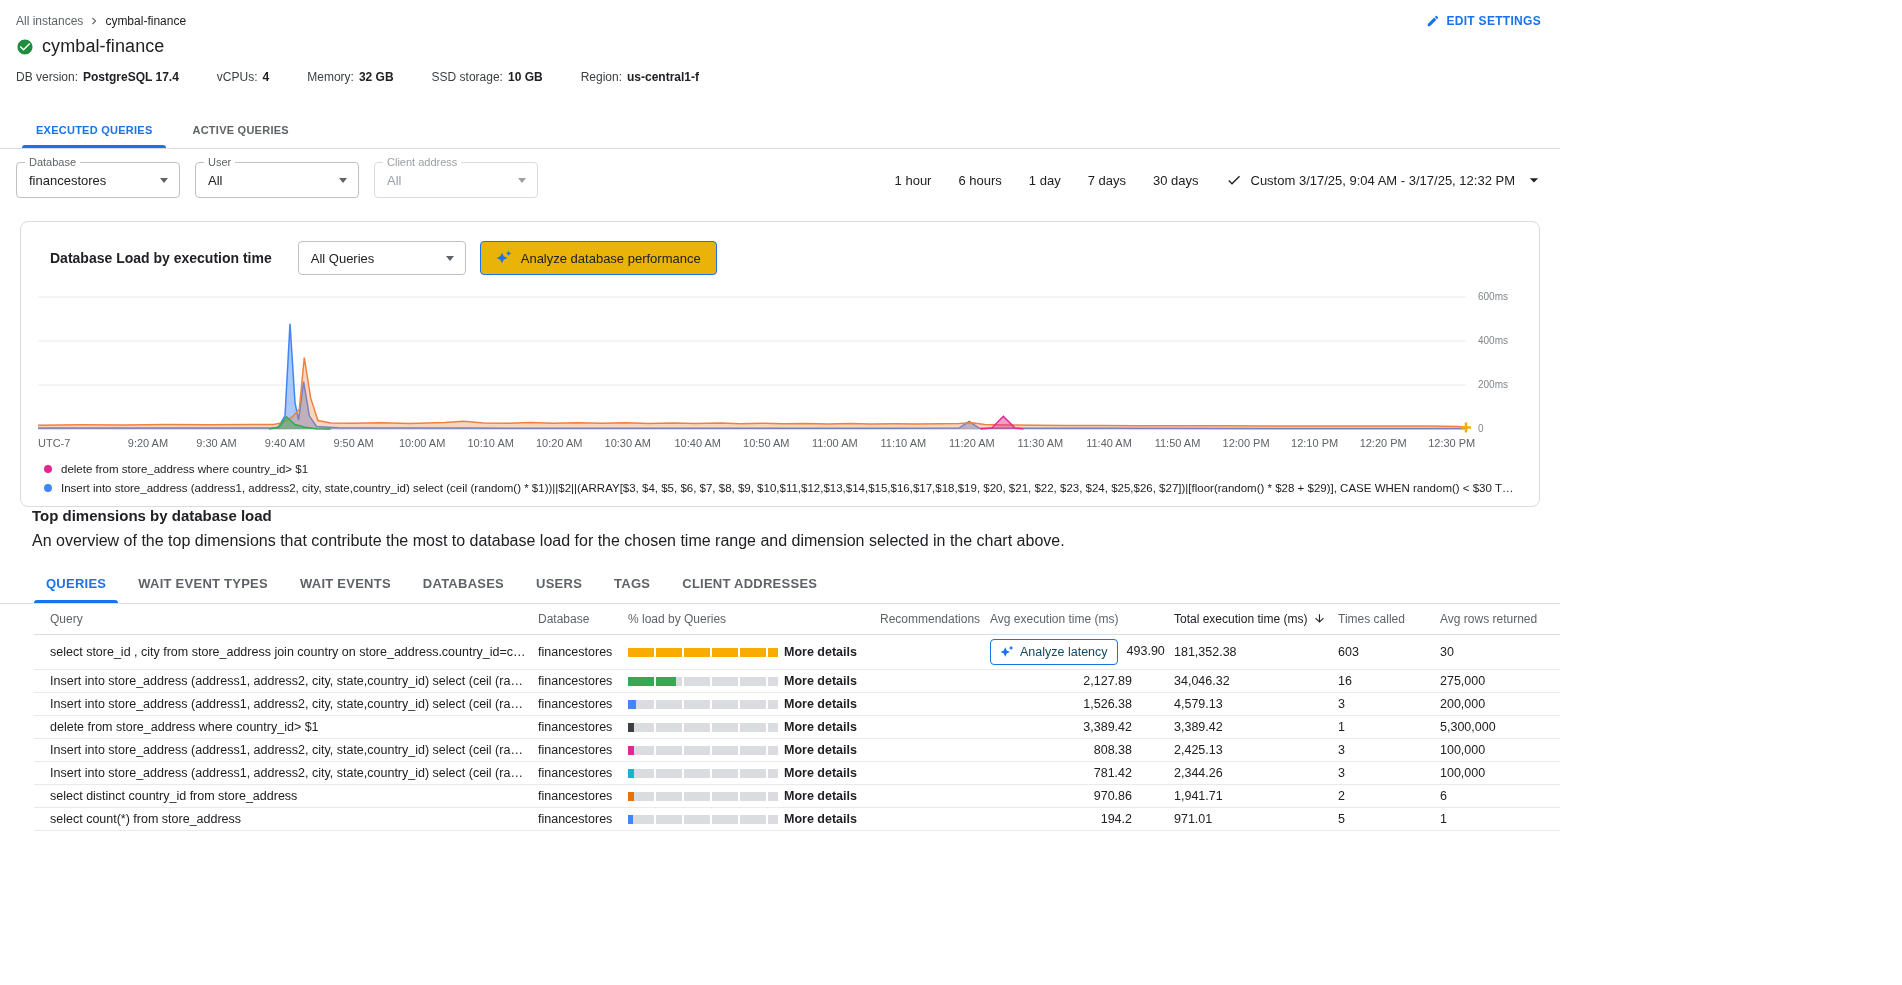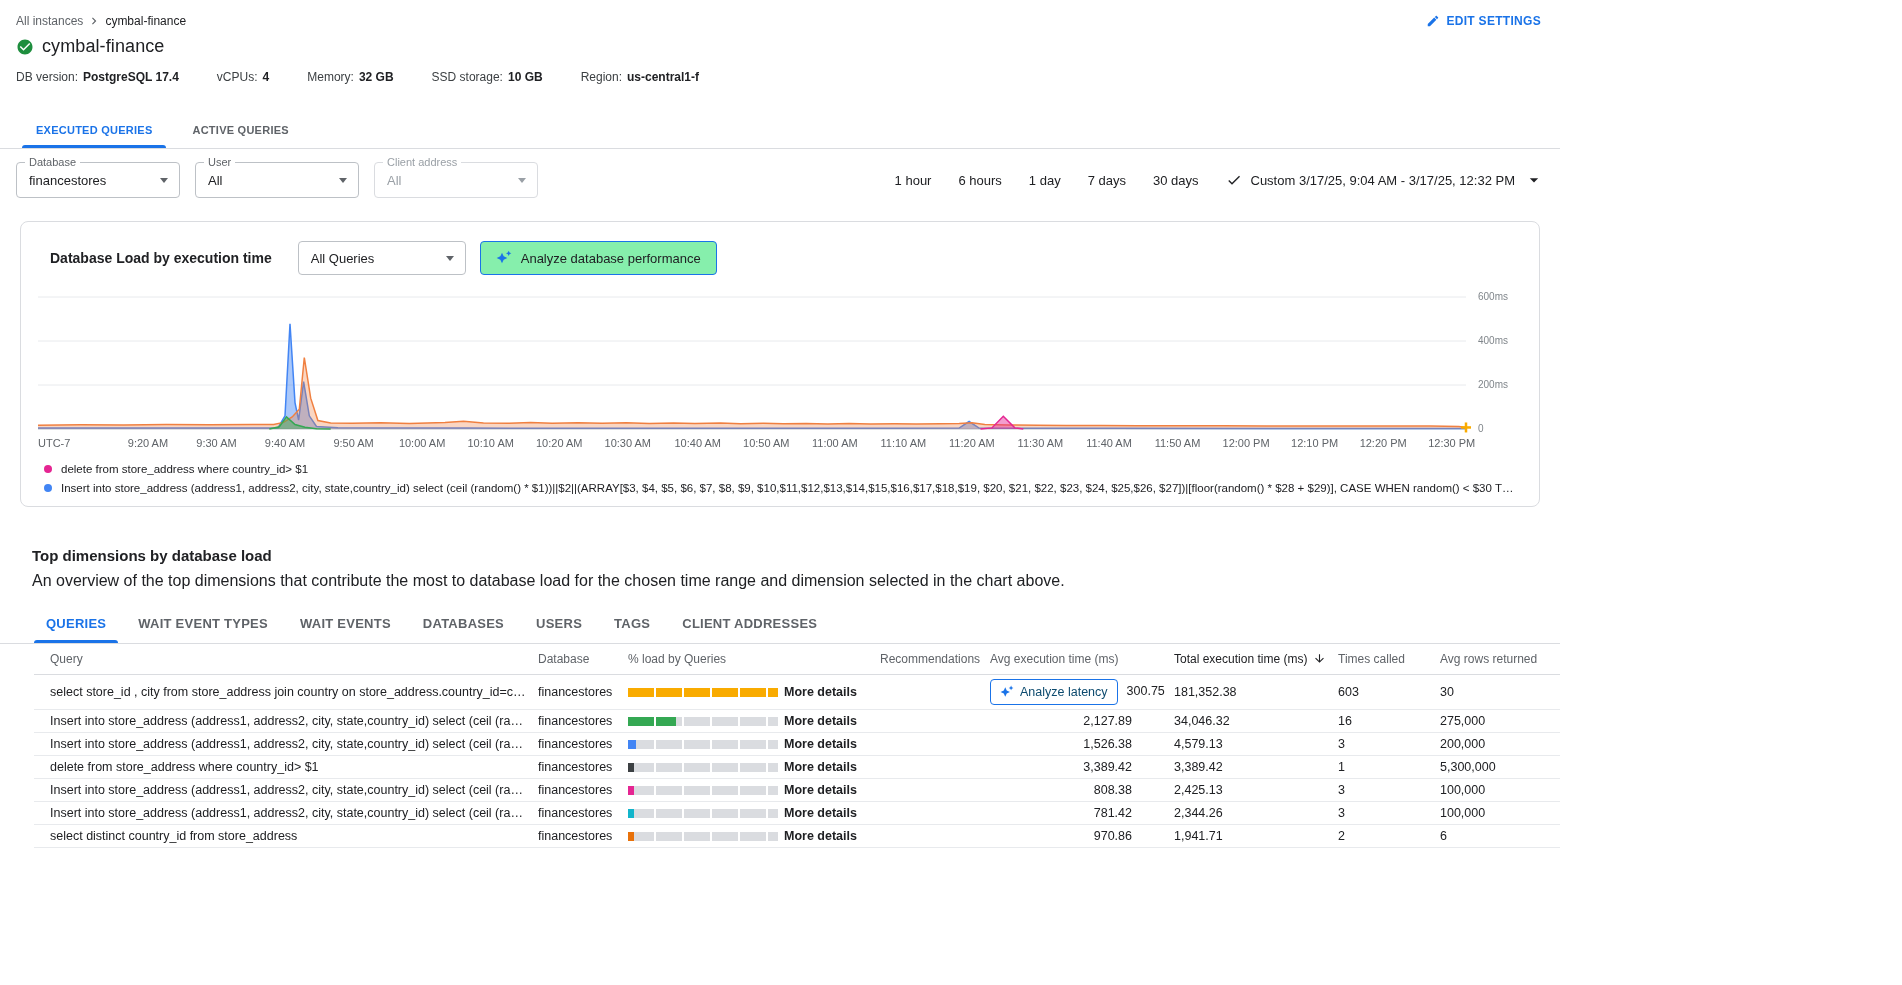--- a/index.html
+++ b/index.html
@@ -42,31 +42,31 @@
 
   .time-controls{margin-left:auto;display:flex;align-items:center;gap:27px;font-size:13px}
   .preset{cursor:pointer;white-space:nowrap}
   .custom-chip{display:flex;align-items:center;gap:9px;cursor:pointer;white-space:nowrap}
 
   
   .chart-card{margin:23px 20px 0;border:1px solid #dadce0;border-radius:8px;padding:15px 17px 12px}
   .card-head{display:flex;align-items:center;gap:14px;padding-top:4px}
   .card-head h2{font-size:14px;font-weight:700;margin:0 12px 0 12px}
   .card-head .mselect{min-width:168px;height:34px}
-  .analyze-btn{display:flex;align-items:center;gap:9px;border:1px solid #1a73e8;background:#86efac;border-radius:4px;height:34px;padding:0 15px;font-size:13px;font-weight:400;color:#202124;cursor:pointer;font-family:"Liberation Sans",sans-serif}
+  .analyze-btn{display:flex;align-items:center;gap:9px;border:1px solid #1a73e8;background:#eab308;border-radius:4px;height:34px;padding:0 15px;font-size:13px;font-weight:400;color:#202124;cursor:pointer;font-family:"Liberation Sans",sans-serif}
   #load-chart{display:block;margin-top:12px}
   .ytick{font-size:10px;fill:#80868b}
   .xtick{font-size:11px;fill:#5f6368}
   .legend{margin-top:6px;display:flex;flex-direction:column;gap:7px;padding:0 6px}
   .legend-item{display:flex;align-items:center;gap:9px;font-size:11.5px;min-width:0}
   .legend-dot{width:8px;height:8px;border-radius:50%;flex:none}
   .legend-label{white-space:nowrap;overflow:hidden;text-overflow:ellipsis}
 
   
-  .dimensions{margin-top:40px;padding-bottom:60px}
+  .dimensions{padding-bottom:60px}
   .dimensions h2{font-size:15px;font-weight:700;margin:0 0 8px;padding:0 32px}
   .dimensions .desc{font-size:16px;margin:0;padding:0 32px;color:#202124}
   .dim-tabs{display:flex;margin-top:14px;border-bottom:1px solid #dadce0;padding-left:30px}
   .dim-tab{padding:12px 16px;font-size:13px;font-weight:700;letter-spacing:.25px;color:#5f6368;cursor:pointer;position:relative}
   .dim-tab.active{color:#1a73e8}
   .dim-tab.active::after{content:"";position:absolute;left:4px;right:4px;bottom:0;height:3px;background:#1a73e8;border-radius:3px 3px 0 0}
 
   table{border-collapse:collapse;margin-left:34px;table-layout:fixed;font-size:12.5px;width:1526px}
   th{font-size:12px;color:#5f6368;font-weight:400;text-align:left;padding:8px 12px 8px 0;border-bottom:1px solid #dadce0;white-space:nowrap;overflow:hidden}
   th.sorted{color:#202124}
@@ -282,21 +282,21 @@
                 <div class="bar-fill" style="width: 100%; background: repeating-linear-gradient(90deg, rgb(249, 171, 0) 0px, rgb(249, 171, 0) 26px, rgb(255, 255, 255) 26px, rgb(255, 255, 255) 28px);"></div>
               </div>
             </td>
             <td><span class="more-details">More details</span></td>
             <td></td>
             <td class="col-avg"><button class="latency-btn">
                 <svg width="14" height="14" viewBox="0 0 24 24">
                   <path d="M19 9l1.25-2.75L23 5l-2.75-1.25L19 1l-1.25 2.75L15 5l2.75 1.25L19 9zm-7.5.5L9 4 6.5 9.5 1 12l5.5 2.5L9 20l2.5-5.5L17 12l-5.5-2.5z" fill="#1a73e8"></path>
                 </svg>
                 <span>Analyze latency</span>
-              </button><span>300.75</span></td>
+              </button><span>493.90</span></td>
             <td>181,352.38</td>
             <td>603</td>
             <td>30</td>
           </tr>
           <tr>
             <td class="col-query">
               <div class="qtext">Insert into store_address (address1, address2, city, state,country_id) select (ceil (random() * ...</div>
             </td>
             <td>financestores</td>
             <td>
@@ -389,17 +389,34 @@
                 <div class="bar-fill" style="width: 4%; background: repeating-linear-gradient(90deg, rgb(232, 113, 10) 0px, rgb(232, 113, 10) 26px, rgb(255, 255, 255) 26px, rgb(255, 255, 255) 28px);"></div>
               </div>
             </td>
             <td><span class="more-details">More details</span></td>
             <td></td>
             <td class="col-avg"><span>970.86</span></td>
             <td>1,941.71</td>
             <td>2</td>
             <td>6</td>
           </tr>
+          <tr>
+            <td class="col-query">
+              <div class="qtext">select count(*) from store_address</div>
+            </td>
+            <td>financestores</td>
+            <td>
+              <div class="bar-track">
+                <div class="bar-fill" style="width: 3%; background: repeating-linear-gradient(90deg, rgb(66, 133, 244) 0px, rgb(66, 133, 244) 26px, rgb(255, 255, 255) 26px, rgb(255, 255, 255) 28px);"></div>
+              </div>
+            </td>
+            <td><span class="more-details">More details</span></td>
+            <td></td>
+            <td class="col-avg"><span>194.2</span></td>
+            <td>971.01</td>
+            <td>5</td>
+            <td>1</td>
+          </tr>
         </tbody>
     </table>
   </section>
 
 </div>
 
 </body></html>

